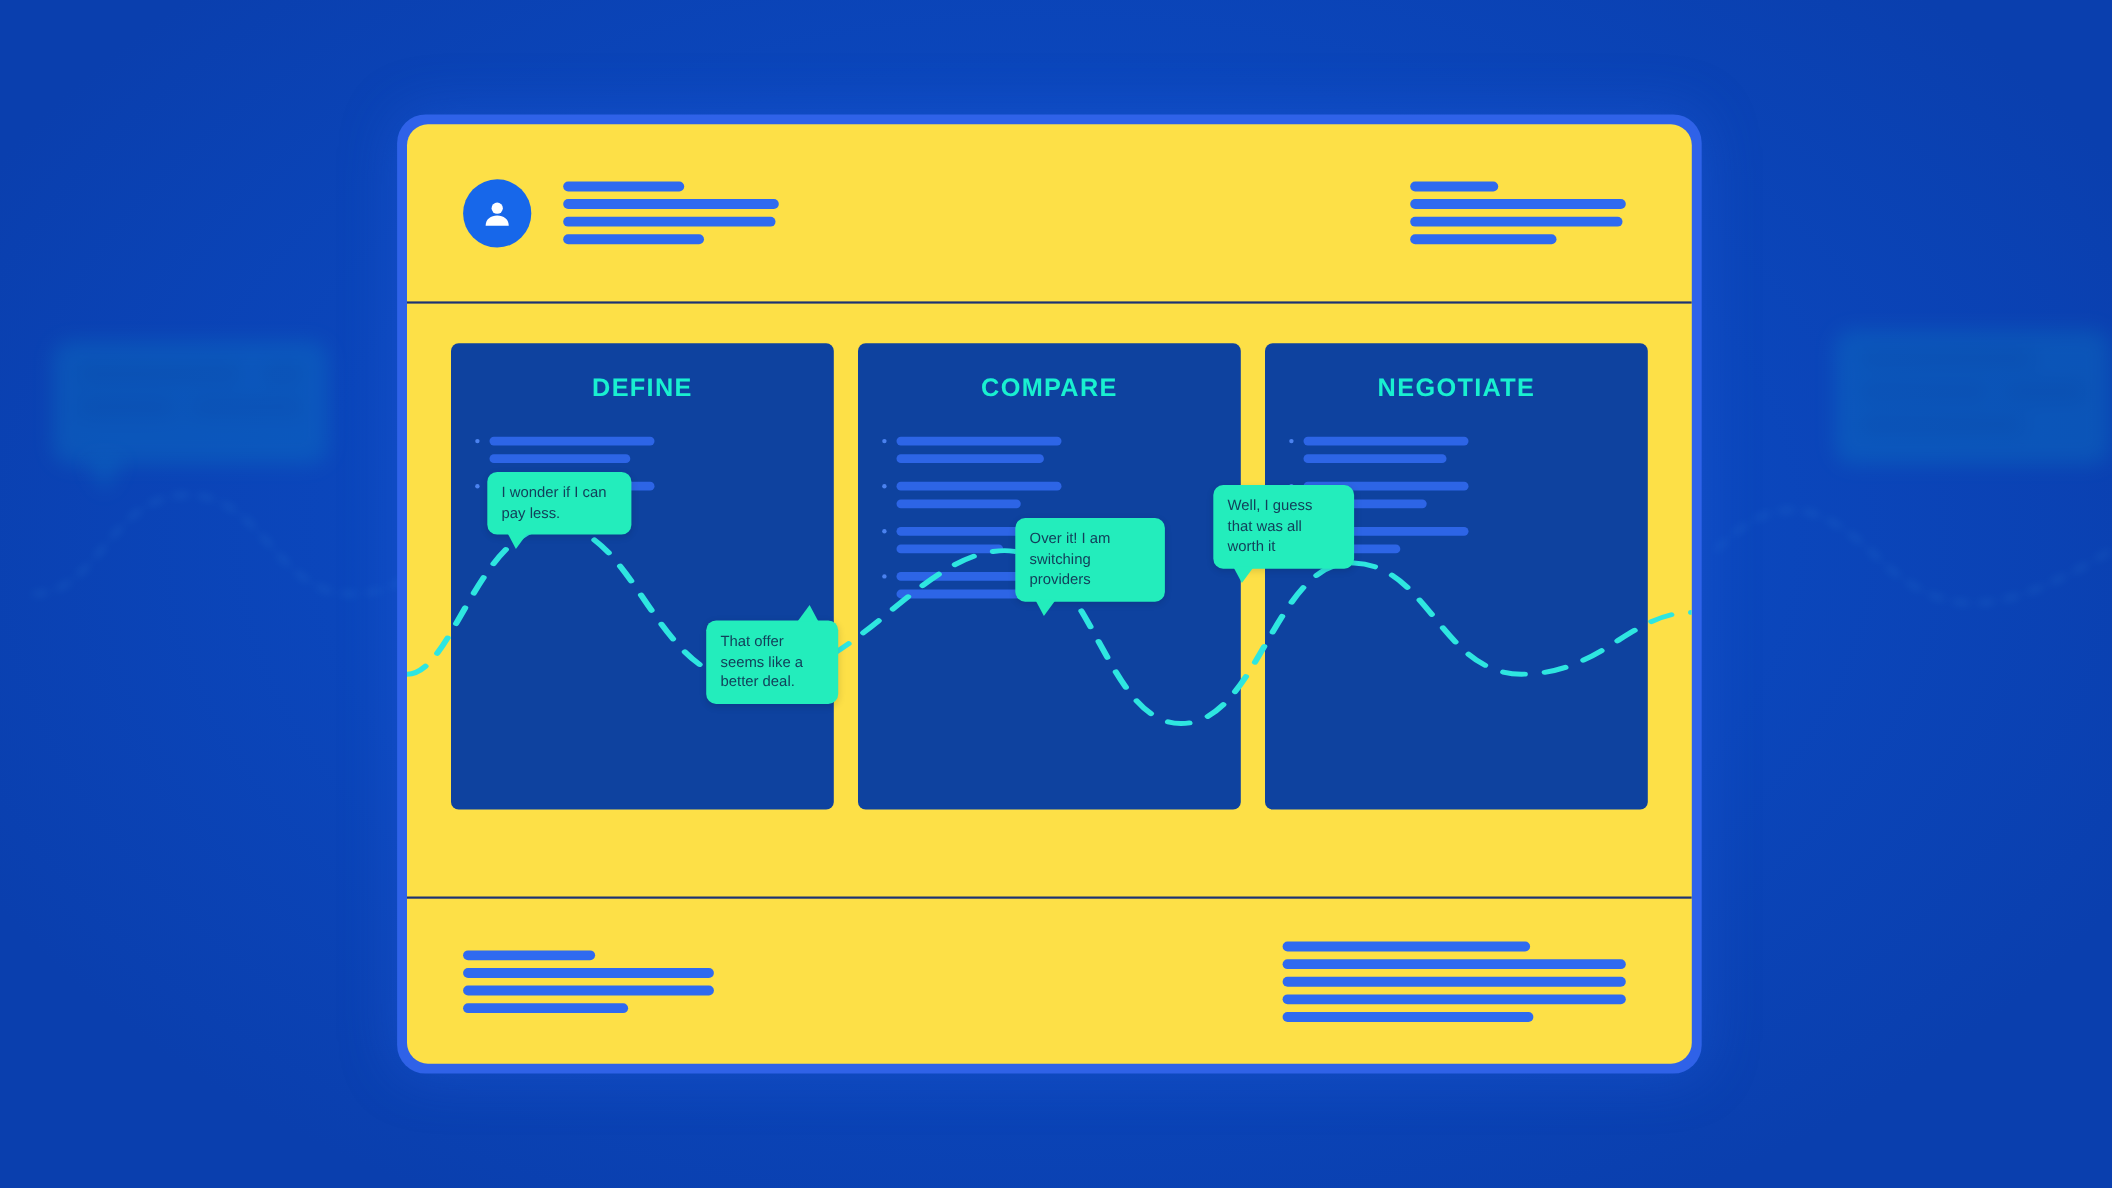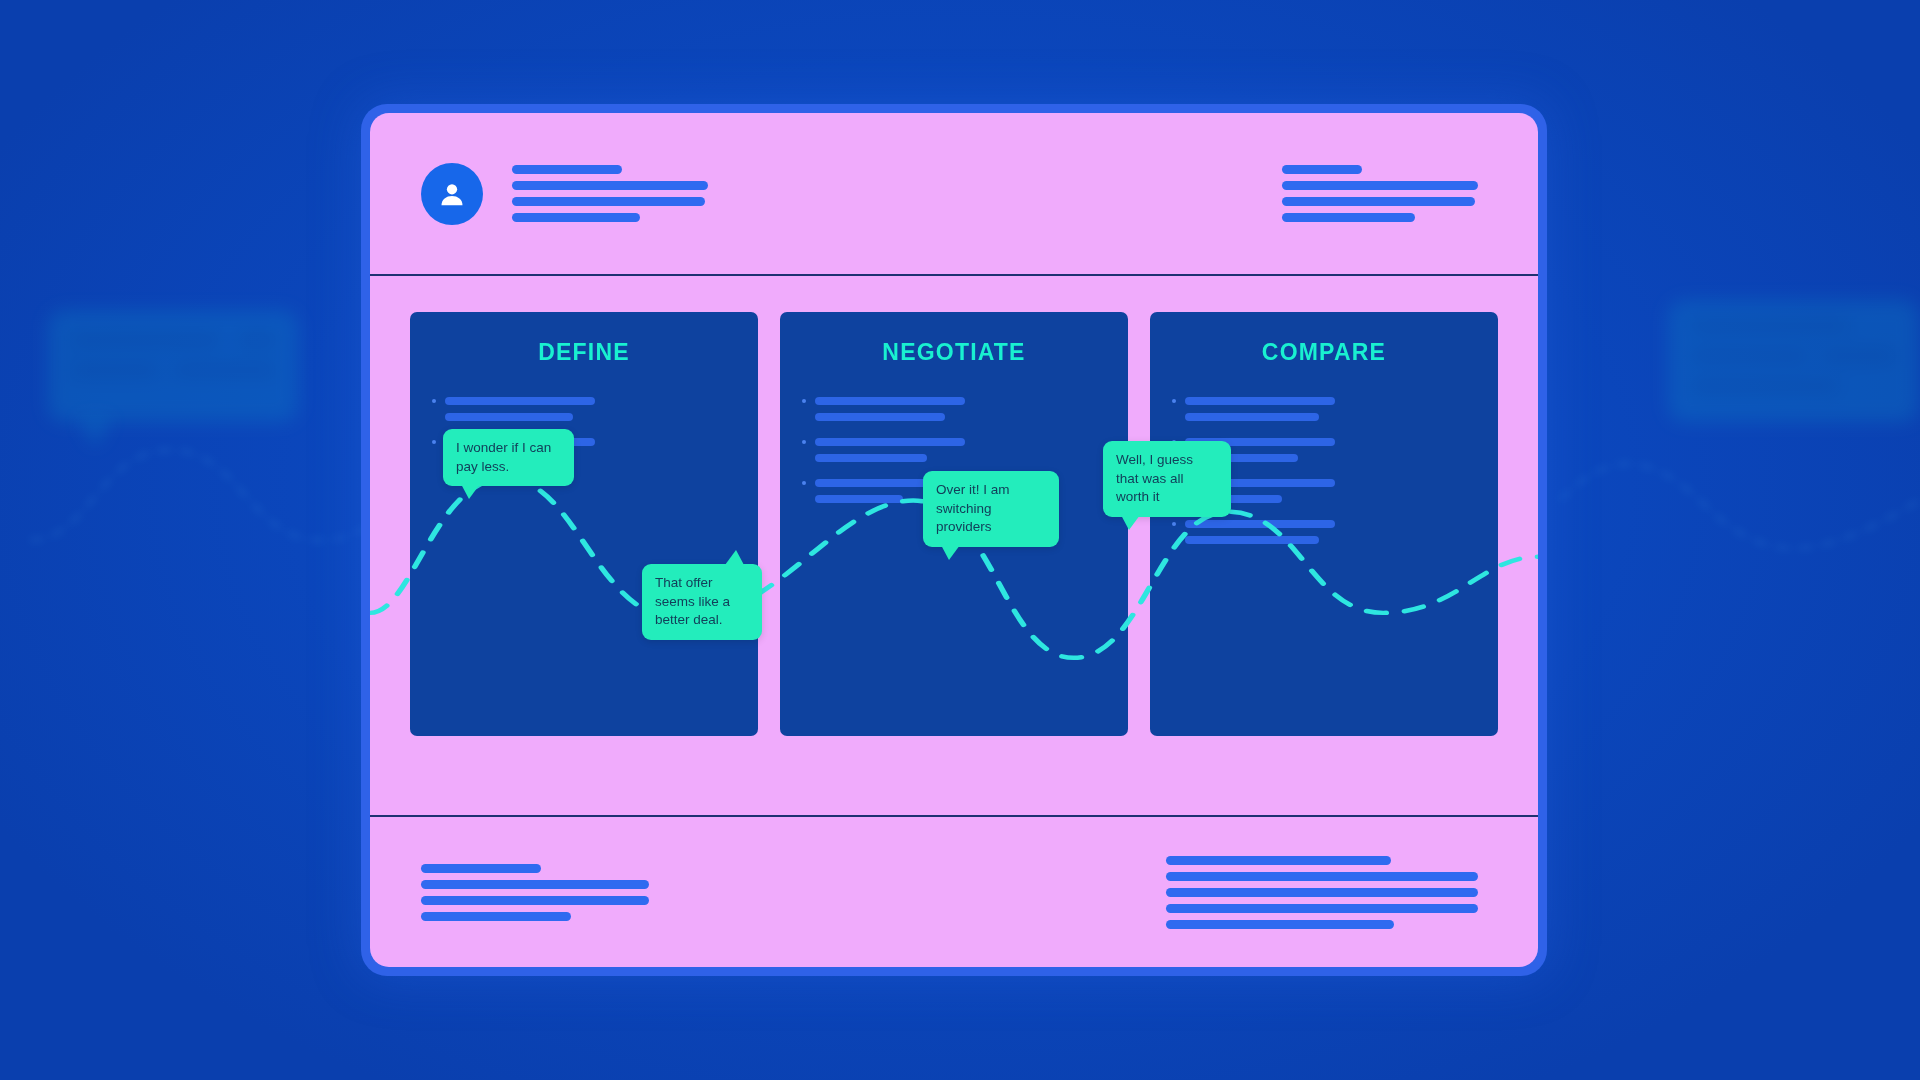--- a/index.html
+++ b/index.html
@@ -53,21 +53,21 @@
     position: absolute;
     left: 361px; top: 104px;
     width: 1186px; height: 872px;
     border-radius: 26px;
     background: #2f62e8;
     padding: 9px;
     box-shadow: 0 0 50px rgba(40,100,230,.35);
   }
   #window-inner {
     width: 100%; height: 100%;
-    background: #f0abfc;
+    background: #fde047;
     border-radius: 19px;
     position: relative;
     overflow: hidden;
     display: flex;
     flex-direction: column;
   }
 
   
   .pline {
     height: 9px;
@@ -259,85 +259,85 @@
                 <div class="brow">
                   <span class="bdot"></span>
                   <span class="bline" style="width: 150px;"></span>
                 </div>
                 <div class="brow">
                   <span class="bline indent" style="width: 92px;"></span>
                 </div>
               </div>
             </div>
             <div class="column">
-              <div class="col-title">NEGOTIATE</div>
-              <div class="bgroup">
-                <div class="brow">
-                  <span class="bdot"></span>
-                  <span class="bline" style="width: 150px;"></span>
-                </div>
-                <div class="brow">
-                  <span class="bline indent" style="width: 130px;"></span>
-                </div>
-              </div>
-              <div class="bgroup">
-                <div class="brow">
-                  <span class="bdot"></span>
-                  <span class="bline" style="width: 150px;"></span>
-                </div>
-                <div class="brow">
-                  <span class="bline indent" style="width: 112px;"></span>
-                </div>
-              </div>
-              <div class="bgroup">
-                <div class="brow">
-                  <span class="bdot"></span>
-                  <span class="bline" style="width: 150px;"></span>
-                </div>
-                <div class="brow">
-                  <span class="bline indent" style="width: 88px;"></span>
+              <div class="col-title">COMPARE</div>
+              <div class="bgroup">
+                <div class="brow">
+                  <span class="bdot"></span>
+                  <span class="bline" style="width: 150px;"></span>
+                </div>
+                <div class="brow">
+                  <span class="bline indent" style="width: 134px;"></span>
+                </div>
+              </div>
+              <div class="bgroup">
+                <div class="brow">
+                  <span class="bdot"></span>
+                  <span class="bline" style="width: 150px;"></span>
+                </div>
+                <div class="brow">
+                  <span class="bline indent" style="width: 113px;"></span>
+                </div>
+              </div>
+              <div class="bgroup">
+                <div class="brow">
+                  <span class="bdot"></span>
+                  <span class="bline" style="width: 150px;"></span>
+                </div>
+                <div class="brow">
+                  <span class="bline indent" style="width: 97px;"></span>
+                </div>
+              </div>
+              <div class="bgroup">
+                <div class="brow">
+                  <span class="bdot"></span>
+                  <span class="bline" style="width: 150px;"></span>
+                </div>
+                <div class="brow">
+                  <span class="bline indent" style="width: 134px;"></span>
                 </div>
               </div>
             </div>
             <div class="column">
-              <div class="col-title">COMPARE</div>
-              <div class="bgroup">
-                <div class="brow">
-                  <span class="bdot"></span>
-                  <span class="bline" style="width: 150px;"></span>
-                </div>
-                <div class="brow">
-                  <span class="bline indent" style="width: 134px;"></span>
-                </div>
-              </div>
-              <div class="bgroup">
-                <div class="brow">
-                  <span class="bdot"></span>
-                  <span class="bline" style="width: 150px;"></span>
-                </div>
-                <div class="brow">
-                  <span class="bline indent" style="width: 113px;"></span>
-                </div>
-              </div>
-              <div class="bgroup">
-                <div class="brow">
-                  <span class="bdot"></span>
-                  <span class="bline" style="width: 150px;"></span>
-                </div>
-                <div class="brow">
-                  <span class="bline indent" style="width: 97px;"></span>
-                </div>
-              </div>
-              <div class="bgroup">
-                <div class="brow">
-                  <span class="bdot"></span>
-                  <span class="bline" style="width: 150px;"></span>
-                </div>
-                <div class="brow">
-                  <span class="bline indent" style="width: 134px;"></span>
+              <div class="col-title">NEGOTIATE</div>
+              <div class="bgroup">
+                <div class="brow">
+                  <span class="bdot"></span>
+                  <span class="bline" style="width: 150px;"></span>
+                </div>
+                <div class="brow">
+                  <span class="bline indent" style="width: 130px;"></span>
+                </div>
+              </div>
+              <div class="bgroup">
+                <div class="brow">
+                  <span class="bdot"></span>
+                  <span class="bline" style="width: 150px;"></span>
+                </div>
+                <div class="brow">
+                  <span class="bline indent" style="width: 112px;"></span>
+                </div>
+              </div>
+              <div class="bgroup">
+                <div class="brow">
+                  <span class="bdot"></span>
+                  <span class="bline" style="width: 150px;"></span>
+                </div>
+                <div class="brow">
+                  <span class="bline indent" style="width: 88px;"></span>
                 </div>
               </div>
             </div>
           </div>
 
         <svg id="wave-svg" viewBox="0 0 830 480" preserveAspectRatio="none">
           <path id="wave-path" fill="none" stroke-linecap="round" d="M 0 300 C 30 300 46 180 96 180 C 146 180 160 300 216 305 C 286 312 330 200 386 200 C 442 200 450 340 500 340 C 550 340 560 210 610 210 C 660 210 668 300 720 300 C 772 300 790 250 830 250" stroke="#2ee6e0" stroke-width="4" stroke-dasharray="14 13"></path>
         </svg>
 
         <div id="bubble-layer">

